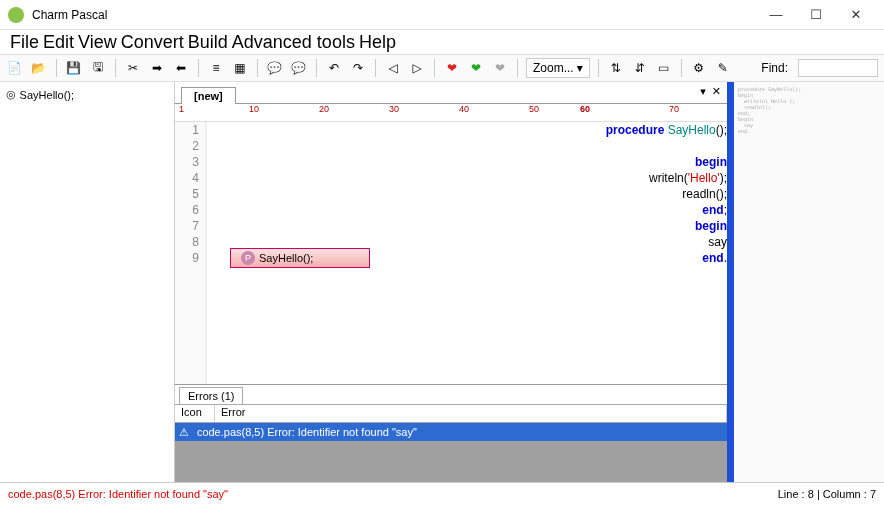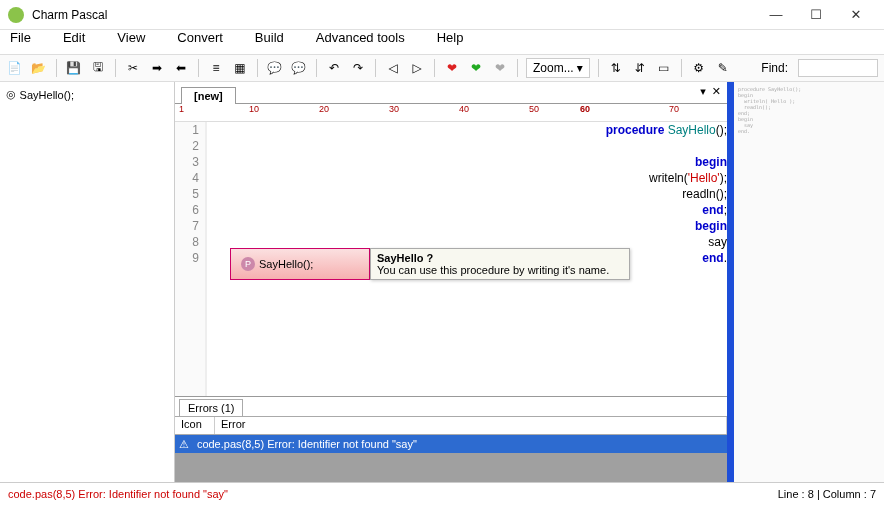--- a/index.html
+++ b/index.html
@@ -1,21 +1,21 @@
 <!DOCTYPE html>
 <html><head>
 <meta charset="utf-8">
 <style>
 * { margin: 0; padding: 0; box-sizing: border-box; font-family: "Segoe UI", Tahoma, sans-serif; }
 body { width: 884px; height: 518px; background: #fff; overflow: hidden; font-size: 12px; }
 .titlebar { height: 30px; display: flex; align-items: center; padding: 0 8px; background: #fff; border-bottom: 1px solid #e0e0e0; }
 .titlebar .app-icon { width: 16px; height: 16px; border-radius: 50%; background: #8bc34a; margin-right: 8px; }
 .titlebar .title { flex: 1; font-size: 12px; }
 .titlebar .win-btn { width: 40px; height: 28px; display: flex; align-items: center; justify-content: center; font-size: 13px; color: #333; }
-.menubar { height: 24px; display: flex; align-items: flex-start; padding: 0 10px; gap: 32px; font-size: 13px; }
+.menubar { height: 24px; display: flex; align-items: center; padding: 0 10px; gap: 4px; font-size: 18px; }
 .menubar span { cursor: default; }
 .toolbar { height: 28px; display: flex; align-items: center; padding: 0 6px; gap: 6px; border-top: 1px solid #ddd; border-bottom: 1px solid #ddd; background: #fafafa; }
 .tb-icon { width: 18px; height: 18px; display: flex; align-items: center; justify-content: center; font-size: 12px; }
 .tb-sep { width: 1px; height: 18px; background: #ccc; margin: 0 2px; }
 .tb-zoom { font-size: 12px; padding: 2px 6px; border: 1px solid #ccc; background: #fff; display: flex; align-items: center; gap: 3px; }
 .tb-find-label { margin-left: auto; margin-right: 4px; font-size: 12px; }
 .tb-find { width: 80px; height: 18px; border: 1px solid #ccc; }
 .main { display: flex; height: 400px; }
 .sidebar { width: 175px; border-right: 1px solid #ccc; padding: 6px; font-size: 11px; }
 .sidebar-item { display: flex; align-items: center; gap: 4px; }
@@ -31,21 +31,21 @@
 .code { flex: 1; padding-left: 4px; line-height: 16px; white-space: pre; position: relative; text-align: right; }
 .code-line { height: 16px; }
 .kw { color: #0000cc; font-weight: bold; }
 .fn { color: #008080; }
 .str { color: #c00; }
 .intellisense { position: absolute; left: 230px; top: 248px; display: flex; z-index: 5; }
 .suggest { background: linear-gradient(#fbe0e0,#f6b0b0); border: 1px solid #c06; padding: 2px 10px; font-size: 11px; display: flex; align-items: center; gap: 4px; width: 140px; }
 .suggest .p-icon { width: 14px; height: 14px; border-radius: 50%; background: #c8a; color: #fff; font-size: 9px; display: flex; align-items: center; justify-content: center; }
 .tooltip { background: #f8f8f0; border: 1px solid #aaa; padding: 3px 6px; font-size: 11px; width: 260px; box-shadow: 1px 1px 3px rgba(0,0,0,.2); }
 .tooltip .tt-title { font-weight: bold; }
-.errors-panel { height: 86px; border-top: 1px solid #999; display: flex; flex-direction: column; }
+.errors-panel { height: 98px; border-top: 1px solid #999; display: flex; flex-direction: column; }
 .errors-tab { height: 20px; border-bottom: 1px solid #aaa; font-size: 11px; padding-left: 4px; display: flex; align-items: flex-end; }
 .errors-tab span { border: 1px solid #aaa; border-bottom: none; padding: 2px 8px; background: #fff; }
 .errors-header { height: 18px; background: #fff; border-bottom: 1px solid #aaa; display: flex; font-size: 11px; }
 .errors-header div { border-right: 1px solid #ccc; padding: 1px 6px; }
 .errors-body { flex: 1; background: #a0a0a0; }
 .error-row { height: 18px; background: #2d6bd0; color: #fff; display: flex; align-items: center; font-size: 11px; padding-left: 4px; gap: 8px; }
 .minimap { width: 150px; background: #fafafa; font-size: 5px; font-family: Consolas, monospace; padding: 4px; color: #aaa; line-height: 6px; white-space: pre; }
 .statusbar { height: 22px; border-top: 1px solid #ccc; display: flex; align-items: center; padding: 0 8px; font-size: 11px; background: #fff; }
 .status-error { color: #c00; flex: 1; }
 </style>
@@ -178,22 +178,18 @@
 begin
   say
 end.</div>
 </div>
 
 <div class="intellisense">
   <div class="suggest">
     <div class="p-icon">P</div>
     <span>SayHello();</span>
   </div>
-  <div class="tooltip">
-    <div class="tt-title">SayHello ?</div>
-    <div>You can use this procedure by writing it's name.</div>
-  </div>
 </div>
 
 <div class="statusbar">
   <div class="status-error">code.pas(8,5) Error: Identifier not found "say"</div>
   <div>Line : 8 | Column : 7</div>
 </div>
 
 </body></html>

